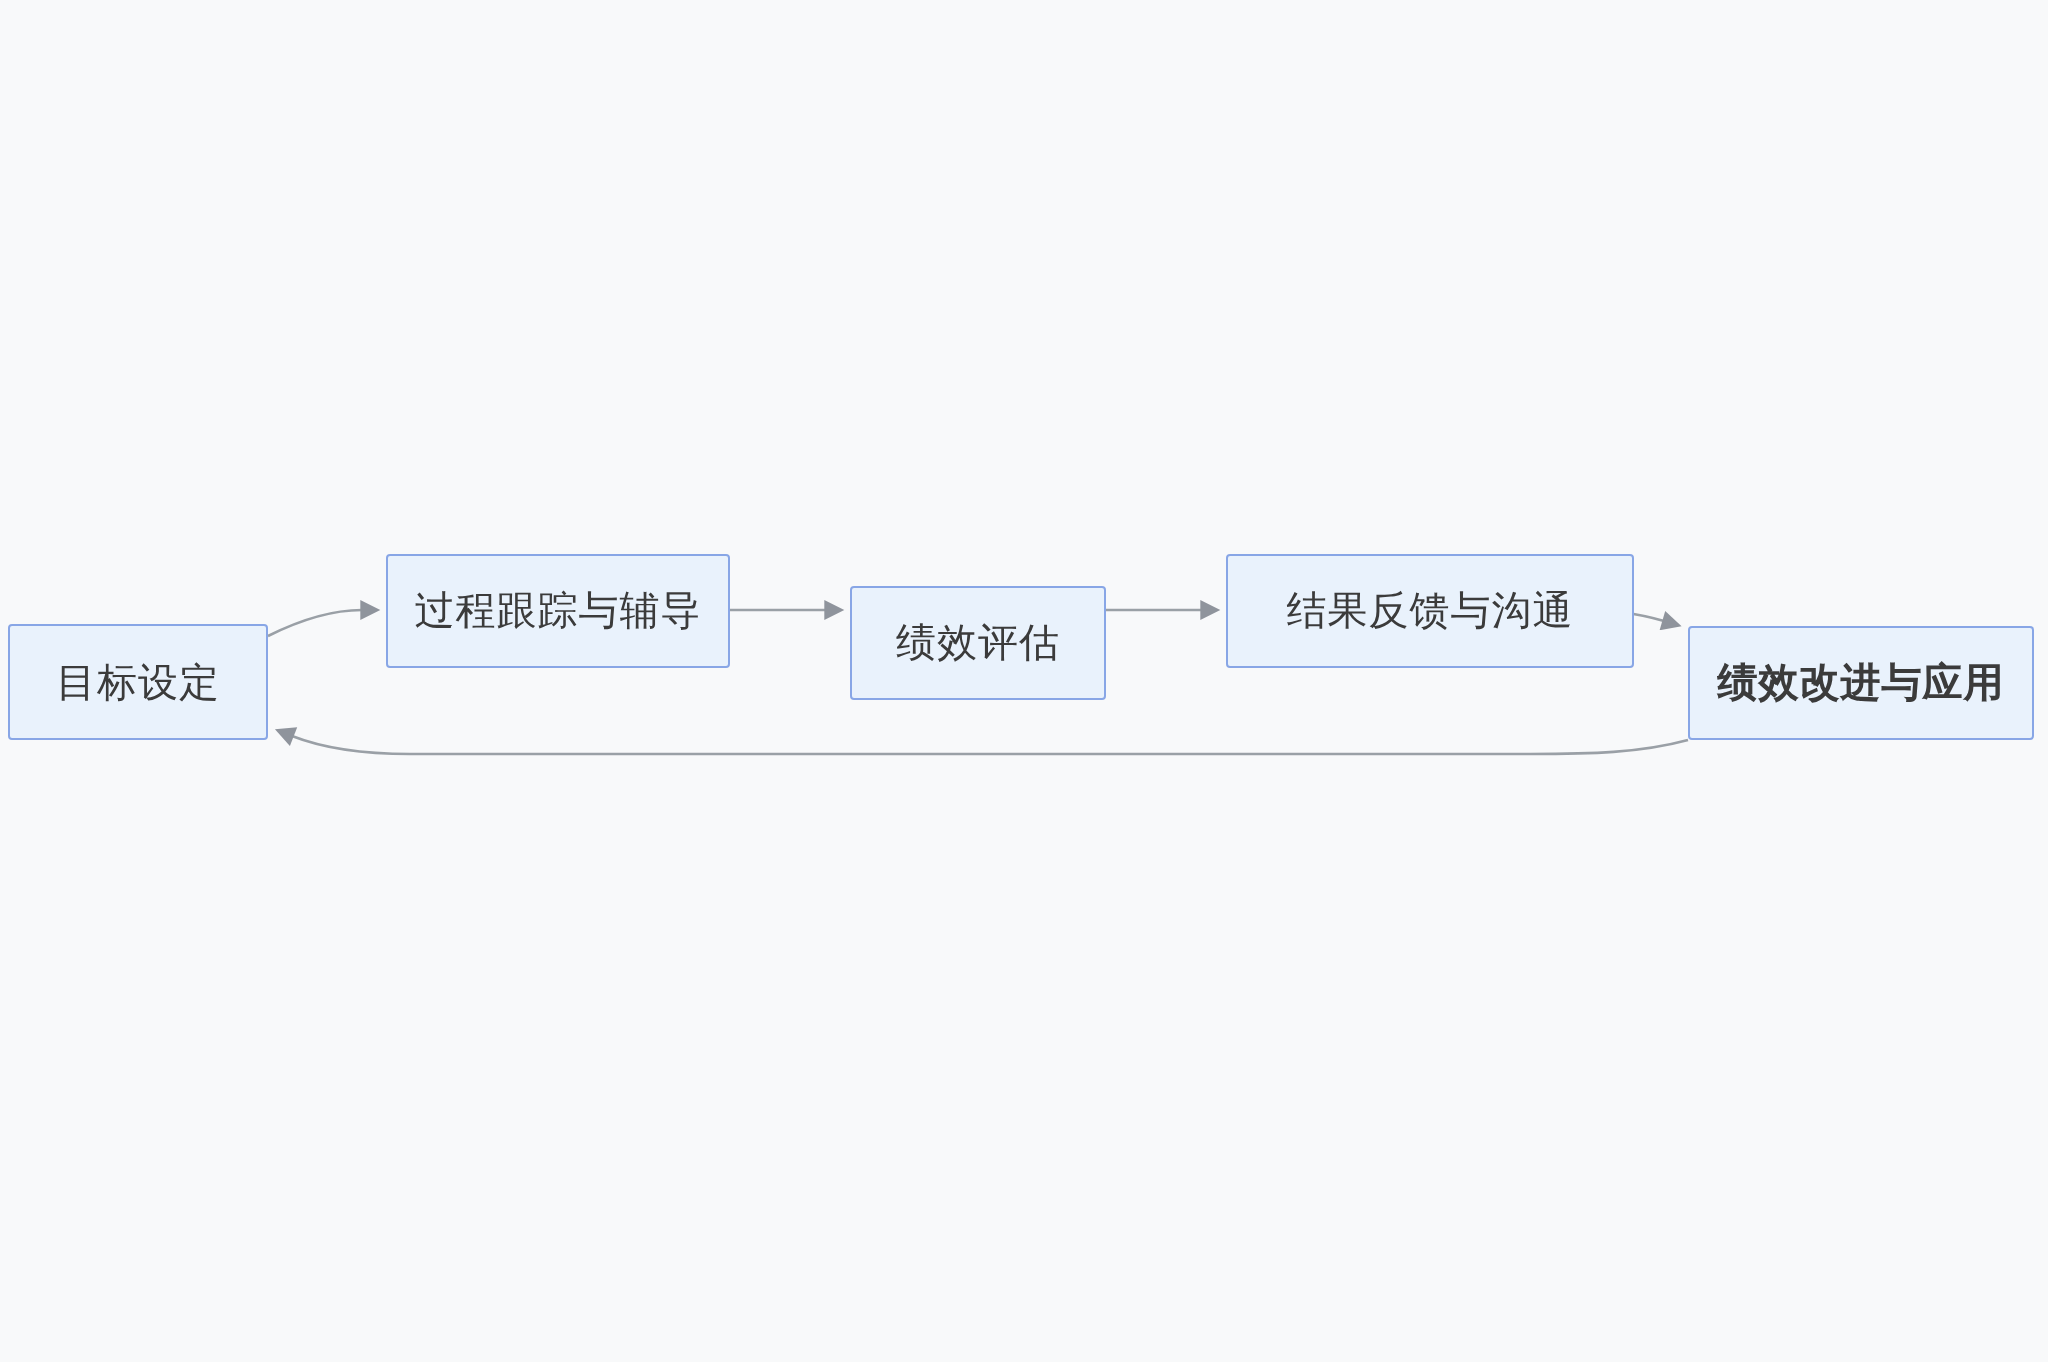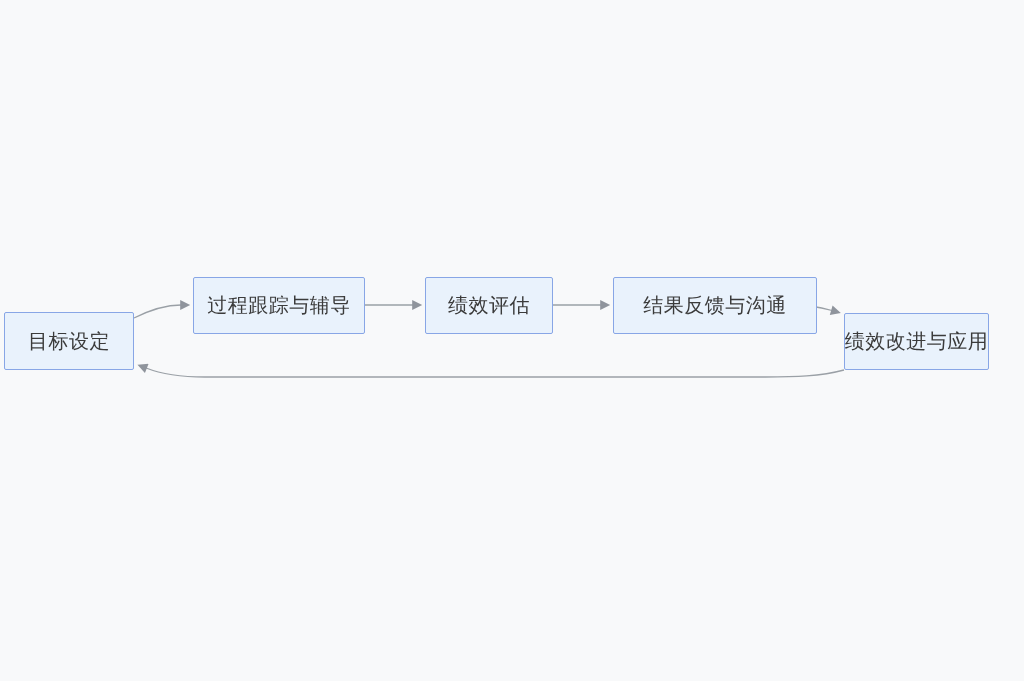--- a/index.html
+++ b/index.html
@@ -35,23 +35,23 @@
   }
   .node-label {
     font-size: 20px;
     color: #3b3b3b;
     letter-spacing: 0.5px;
     white-space: nowrap;
   }
   
   .node-goal          { left: 4px;   top: 312px; width: 130px; height: 58px; }
   .node-tracking      { left: 193px; top: 277px; width: 172px; height: 57px; }
-  .node-evaluation    { left: 425px; top: 277px; width: 128px; height: 57px; }
+  .node-evaluation    { left: 425px; top: 293px; width: 128px; height: 57px; }
   .node-feedback      { left: 613px; top: 277px; width: 204px; height: 57px; }
-  .node-improvement   { left: 844px; top: 313px; width: 145px; height: 57px; }
+  .node-improvement   { left: 844px; top: 313px; width: 173px; height: 57px; font-weight: bold; }
   .edge {
     fill: none;
     stroke: #9aa0a6;
     stroke-width: 1.3;
   }
 </style>
 </head>
 <body>
 
 <div class="canvas">

